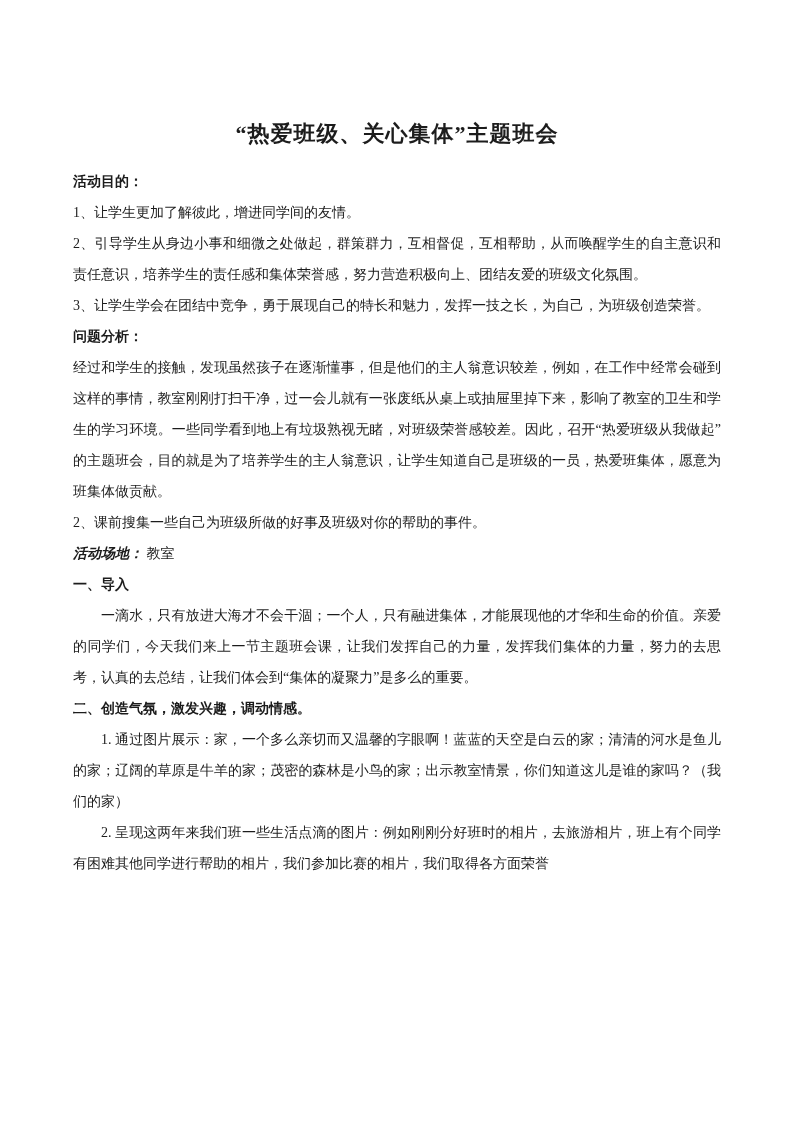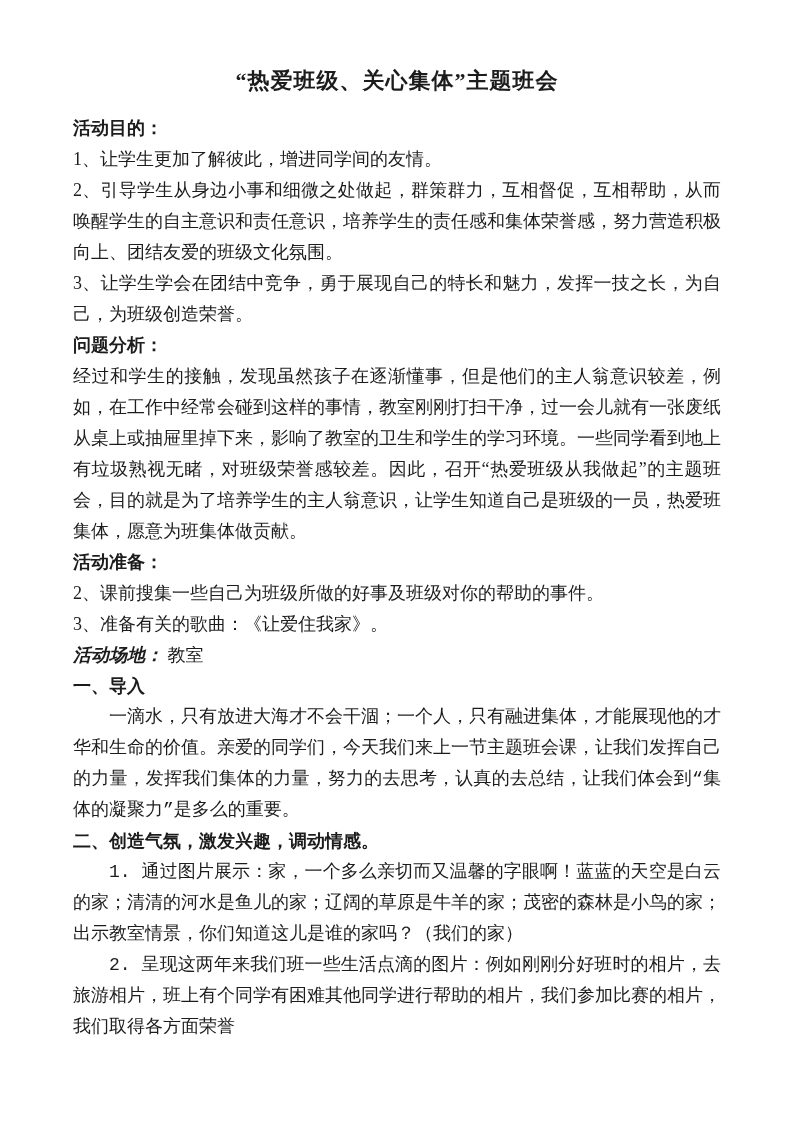--- a/index.html
+++ b/index.html
@@ -7,47 +7,46 @@
     padding: 0;
     background: #ffffff;
   }
   .page {
     position: relative;
     width: 793px;
     height: 1122px;
     margin: 0 auto;
     background: #ffffff;
     box-sizing: border-box;
-    padding: 63px 72px 0 73px;
+    padding: 116px 72px 0 73px;
     color: #1c1c1c;
     font-family: "Liberation Serif", "DejaVu Serif", serif;
     overflow: hidden;
   }
   .doc-title {
     font-size: 22px;
     font-weight: bold;
     text-align: center;
     line-height: 36px;
     margin: 0 0 14px 0;
     letter-spacing: 1px;
   }
   p.block {
-    font-size: 18px;
+    font-size: 14px;
     line-height: 31px;
     margin: 0;
     text-align: justify;
     text-justify: inter-ideograph;
     word-break: break-all;
   }
   p.heading {
     font-weight: bold;
   }
   p.indent {
     text-indent: 2em;
-    font-family: Liberation Mono, monospace;
   }
   .inline-label {
     font-weight: bold;
     font-style: italic;
   }
 </style>
 </head>
 <body>
 
 <div class="page">
@@ -59,26 +58,24 @@
   <p class="block">1、让学生更加了解彼此，增进同学间的友情。</p>
 
   <p class="block">2、引导学生从身边小事和细微之处做起，群策群力，互相督促，互相帮助，从而唤醒学生的自主意识和责任意识，培养学生的责任感和集体荣誉感，努力营造积极向上、团结友爱的班级文化氛围。</p>
 
   <p class="block">3、让学生学会在团结中竞争，勇于展现自己的特长和魅力，发挥一技之长，为自己，为班级创造荣誉。</p>
 
   <p class="block heading">问题分析：</p>
 
   <p class="block">经过和学生的接触，发现虽然孩子在逐渐懂事，但是他们的主人翁意识较差，例如，在工作中经常会碰到这样的事情，教室刚刚打扫干净，过一会儿就有一张废纸从桌上或抽屉里掉下来，影响了教室的卫生和学生的学习环境。一些同学看到地上有垃圾熟视无睹，对班级荣誉感较差。因此，召开“热爱班级从我做起”的主题班会，目的就是为了培养学生的主人翁意识，让学生知道自己是班级的一员，热爱班集体，愿意为班集体做贡献。</p>
 
-  <p class="block heading">活动准备：</p>
 
 
   <p class="block">2、课前搜集一些自己为班级所做的好事及班级对你的帮助的事件。</p>
 
-  <p class="block">3、准备有关的歌曲：《让爱住我家》。</p>
 
   <p class="block">
     <span class="inline-label">活动场地：</span>
     <span>教室</span>
   </p>
 
 
   <p class="block heading">一、导入</p>
 
   <p class="block indent">一滴水，只有放进大海才不会干涸；一个人，只有融进集体，才能展现他的才华和生命的价值。亲爱的同学们，今天我们来上一节主题班会课，让我们发挥自己的力量，发挥我们集体的力量，努力的去思考，认真的去总结，让我们体会到“集体的凝聚力”是多么的重要。</p>

